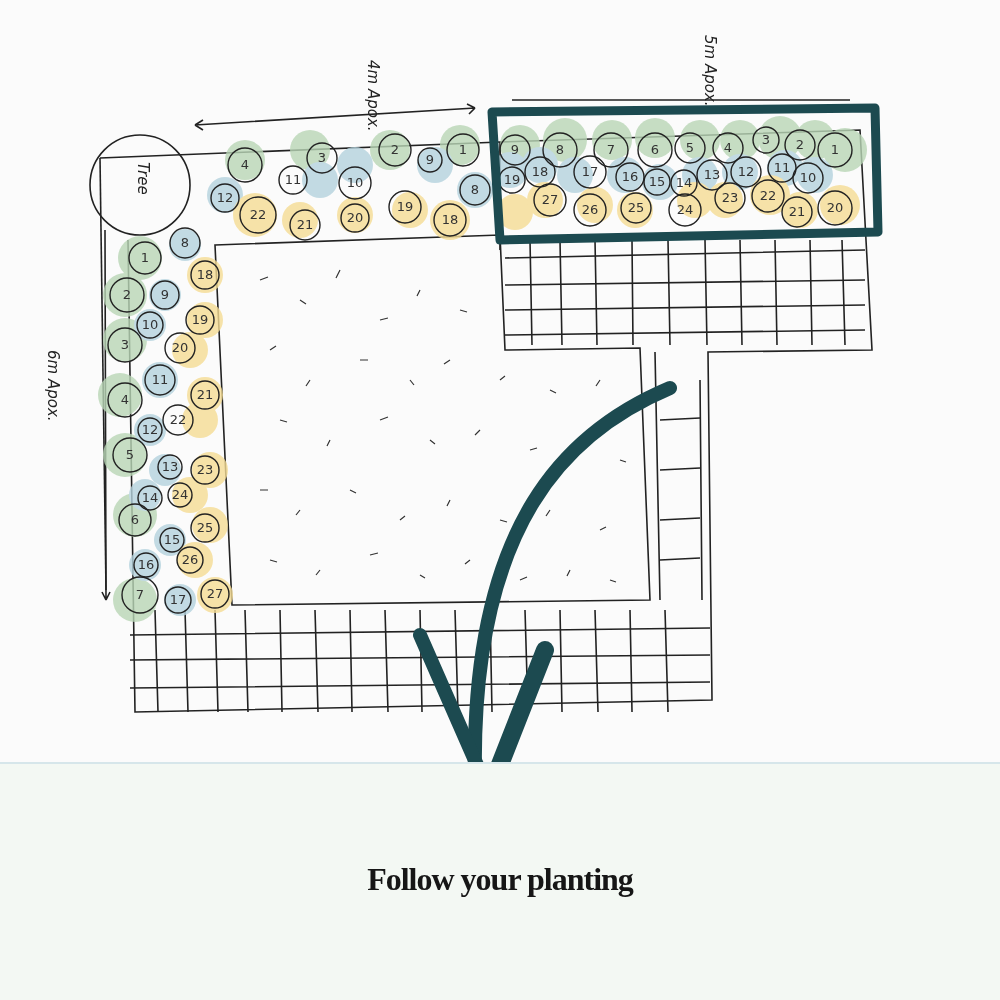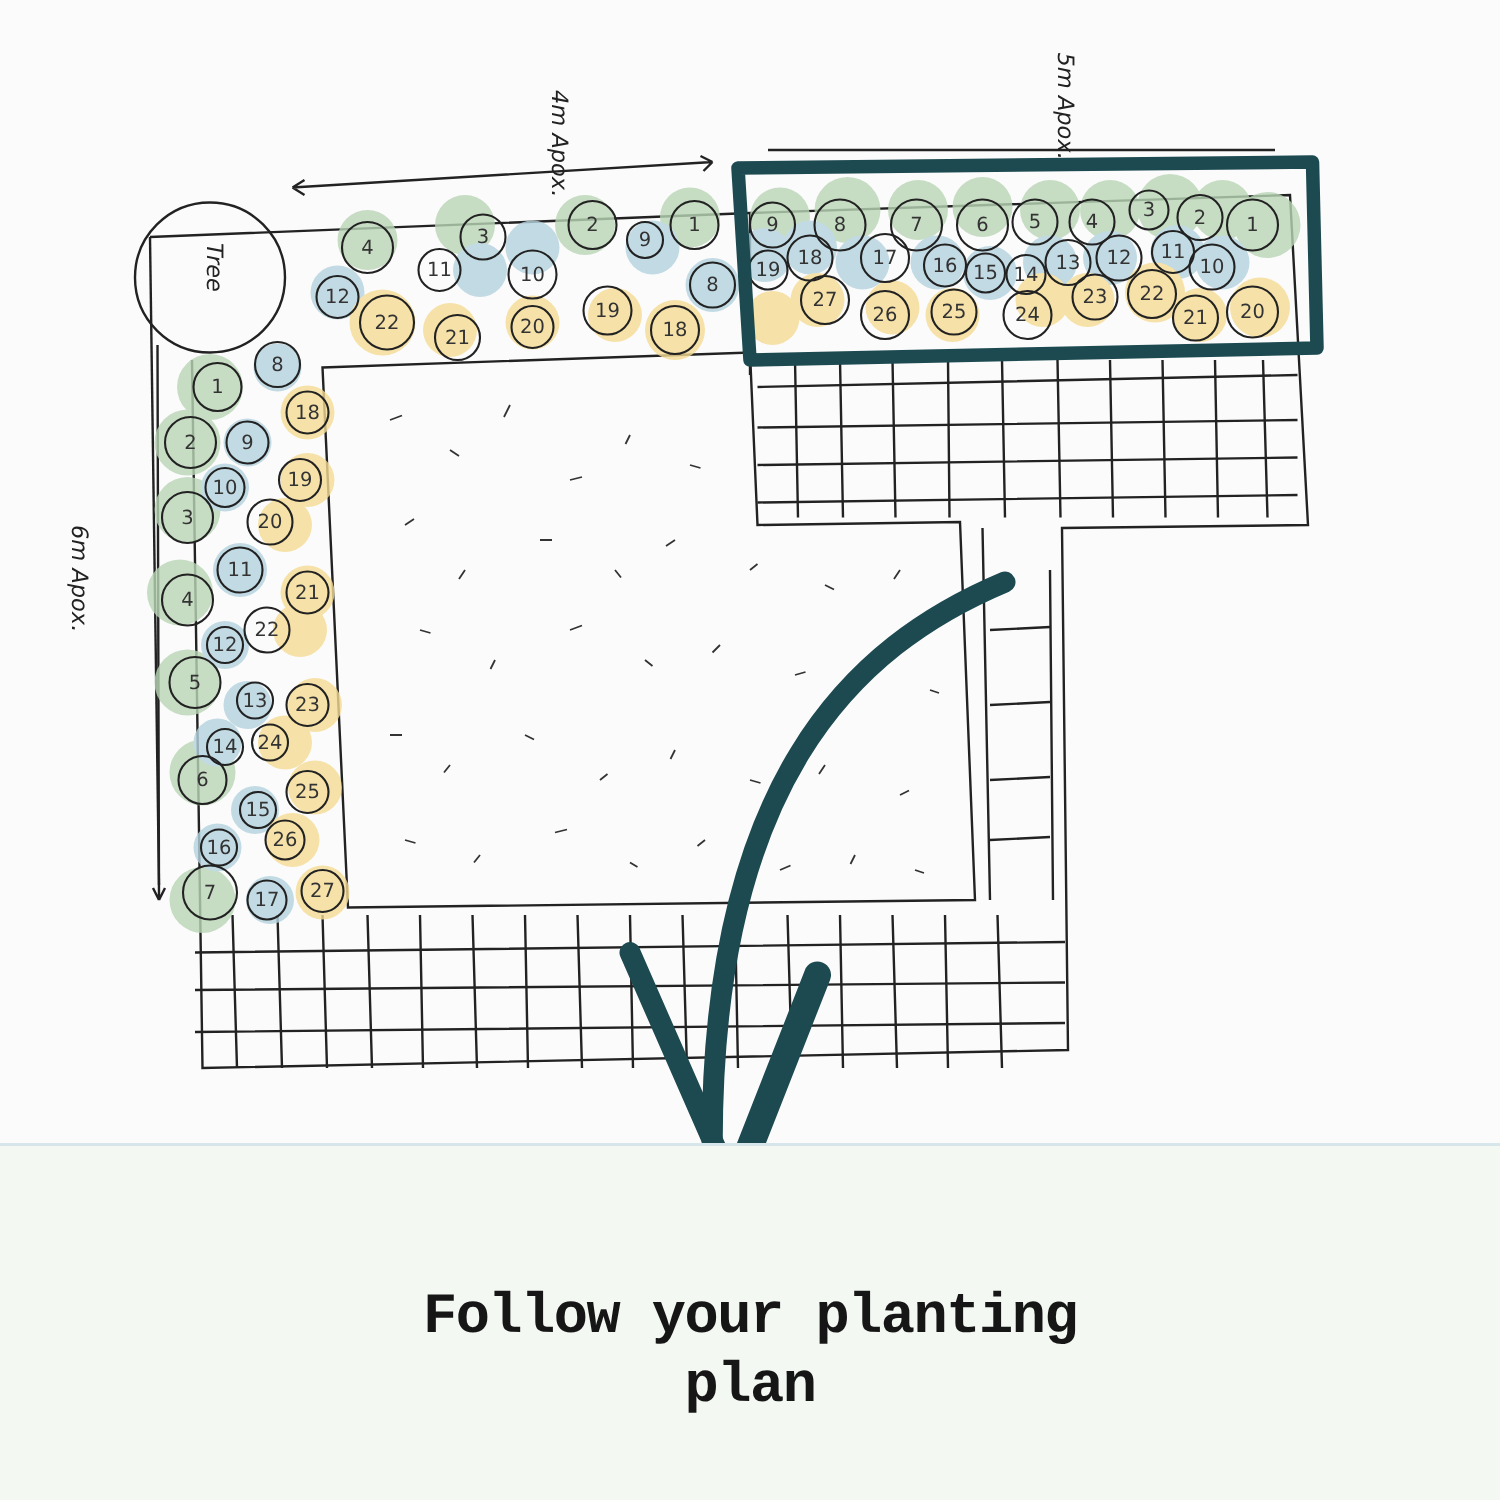--- a/index.html
+++ b/index.html
@@ -1,21 +1,21 @@
 <!DOCTYPE html>
 <html><head>
 <meta charset="utf-8">
 <style>
   html, body { margin:0; padding:0; }
   body { width:1000px; height:1000px; position:relative; overflow:hidden; background:#ffffff; font-family:"Liberation Serif", serif; }
   .top-line { position:absolute; left:0; top:0; width:1000px; height:2px; background:#cfe0e6; }
   .sketch { position:absolute; left:0; top:0; width:1000px; height:762px; background:#fbfbfb; }
   .sketch svg { position:absolute; left:0; top:0; }
   .caption-panel { position:absolute; left:0; top:762px; width:1000px; height:238px; background:#f3f8f3; border-top:2px solid #d6e6ea; }
-  .caption { position:absolute; left:0; top:92px; width:1000px; text-align:center; font-family:Liberation Mono, monospace; font-weight:bold; font-size:38px; line-height:46px; color:#161616; letter-spacing:-1px; }
+  .caption { position:absolute; left:0; top:92px; width:1000px; text-align:center; font-family:Liberation Serif, serif; font-weight:bold; font-size:32px; line-height:46px; color:#161616; letter-spacing:-1px; }
   .caption span { display:block; }
   .lbl { font-family:"DejaVu Sans", sans-serif; font-size:15px; fill:#222; font-style:italic; }
   .num { font-family:"DejaVu Sans", sans-serif; font-size:13px; fill:#333; }
 </style>
 </head>
 <body>
 
 <div class="top-line"></div>
 
 <div class="sketch">
@@ -278,15 +278,14 @@
       <text x="180" y="499" text-anchor="middle" class="num">24</text>
       <text x="205" y="532" text-anchor="middle" class="num">25</text>
       <text x="190" y="564" text-anchor="middle" class="num">26</text>
       <text x="215" y="598" text-anchor="middle" class="num">27</text>
     </svg>
 </div>
 
 <div class="caption-panel">
   <div class="caption">
     <span>Follow your planting</span>
-    <span>plan</span>
   </div>
 </div>
 
 </body></html>

